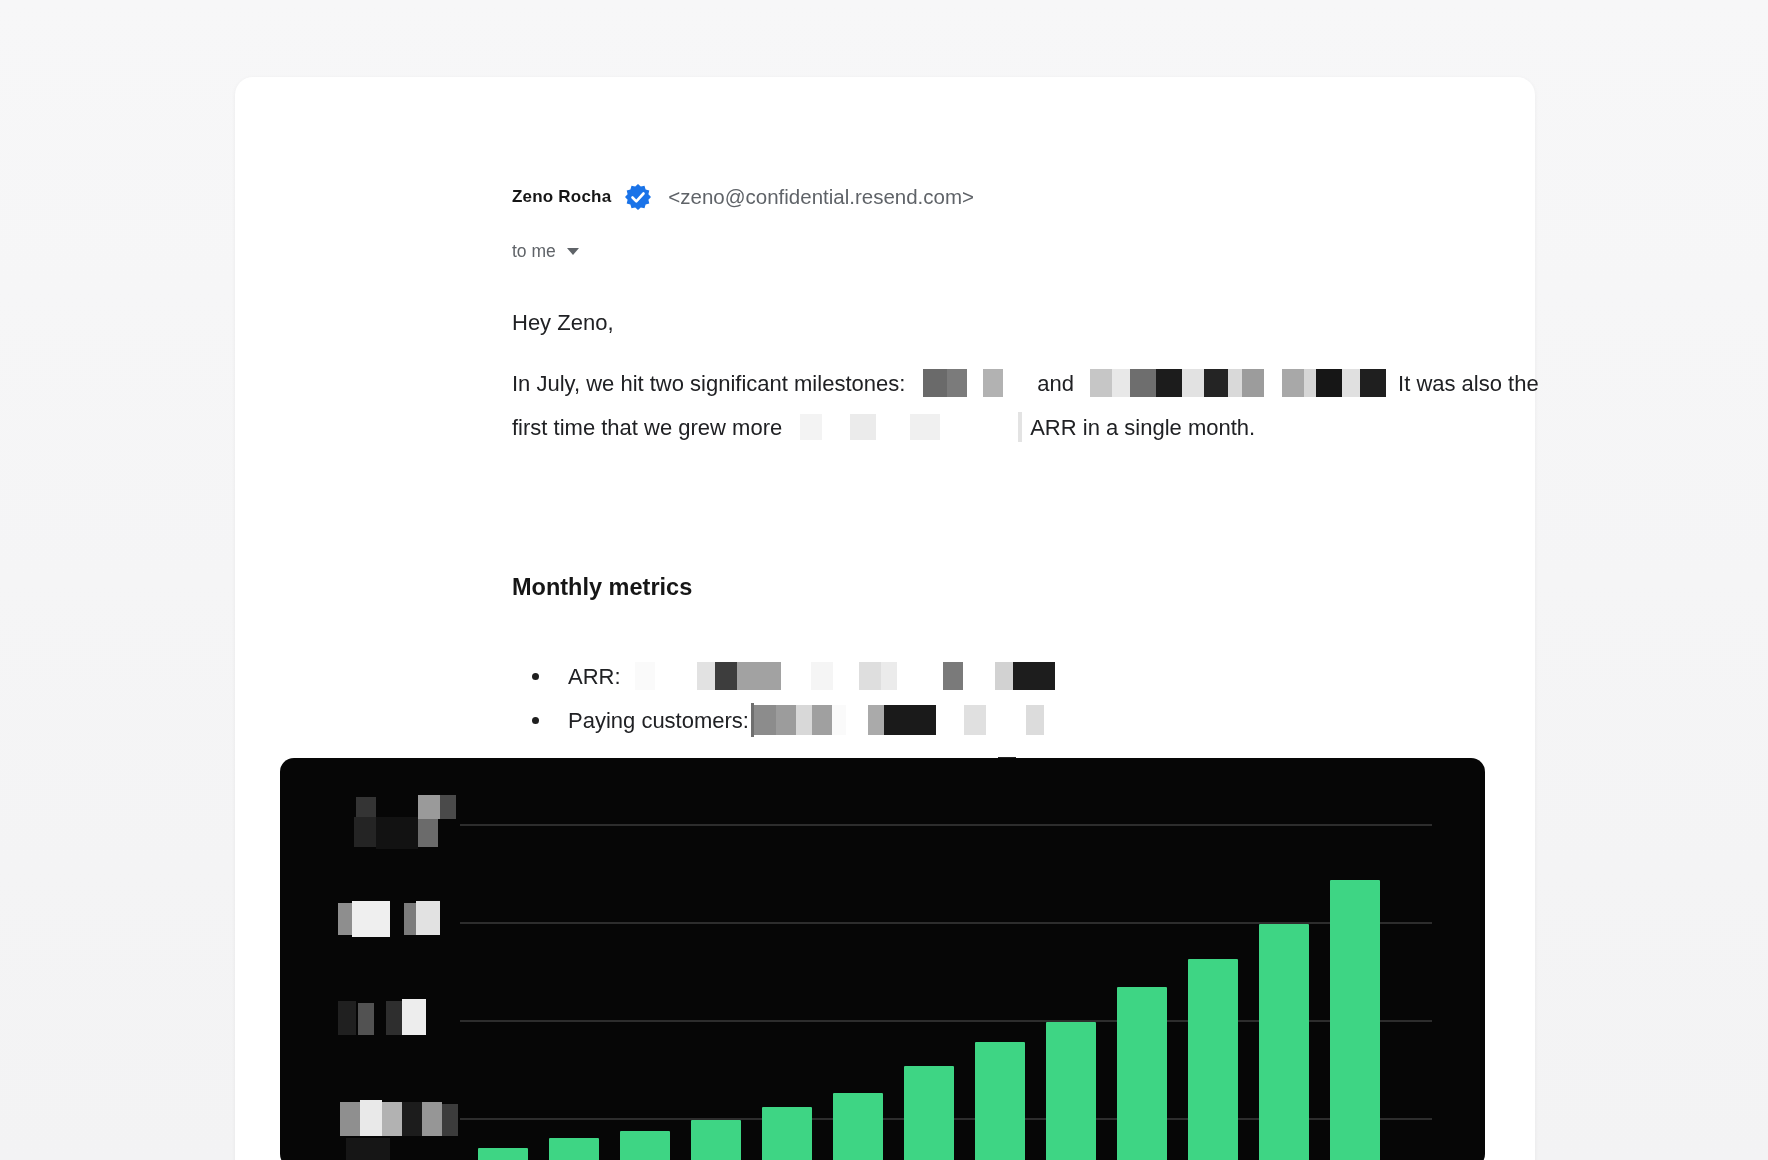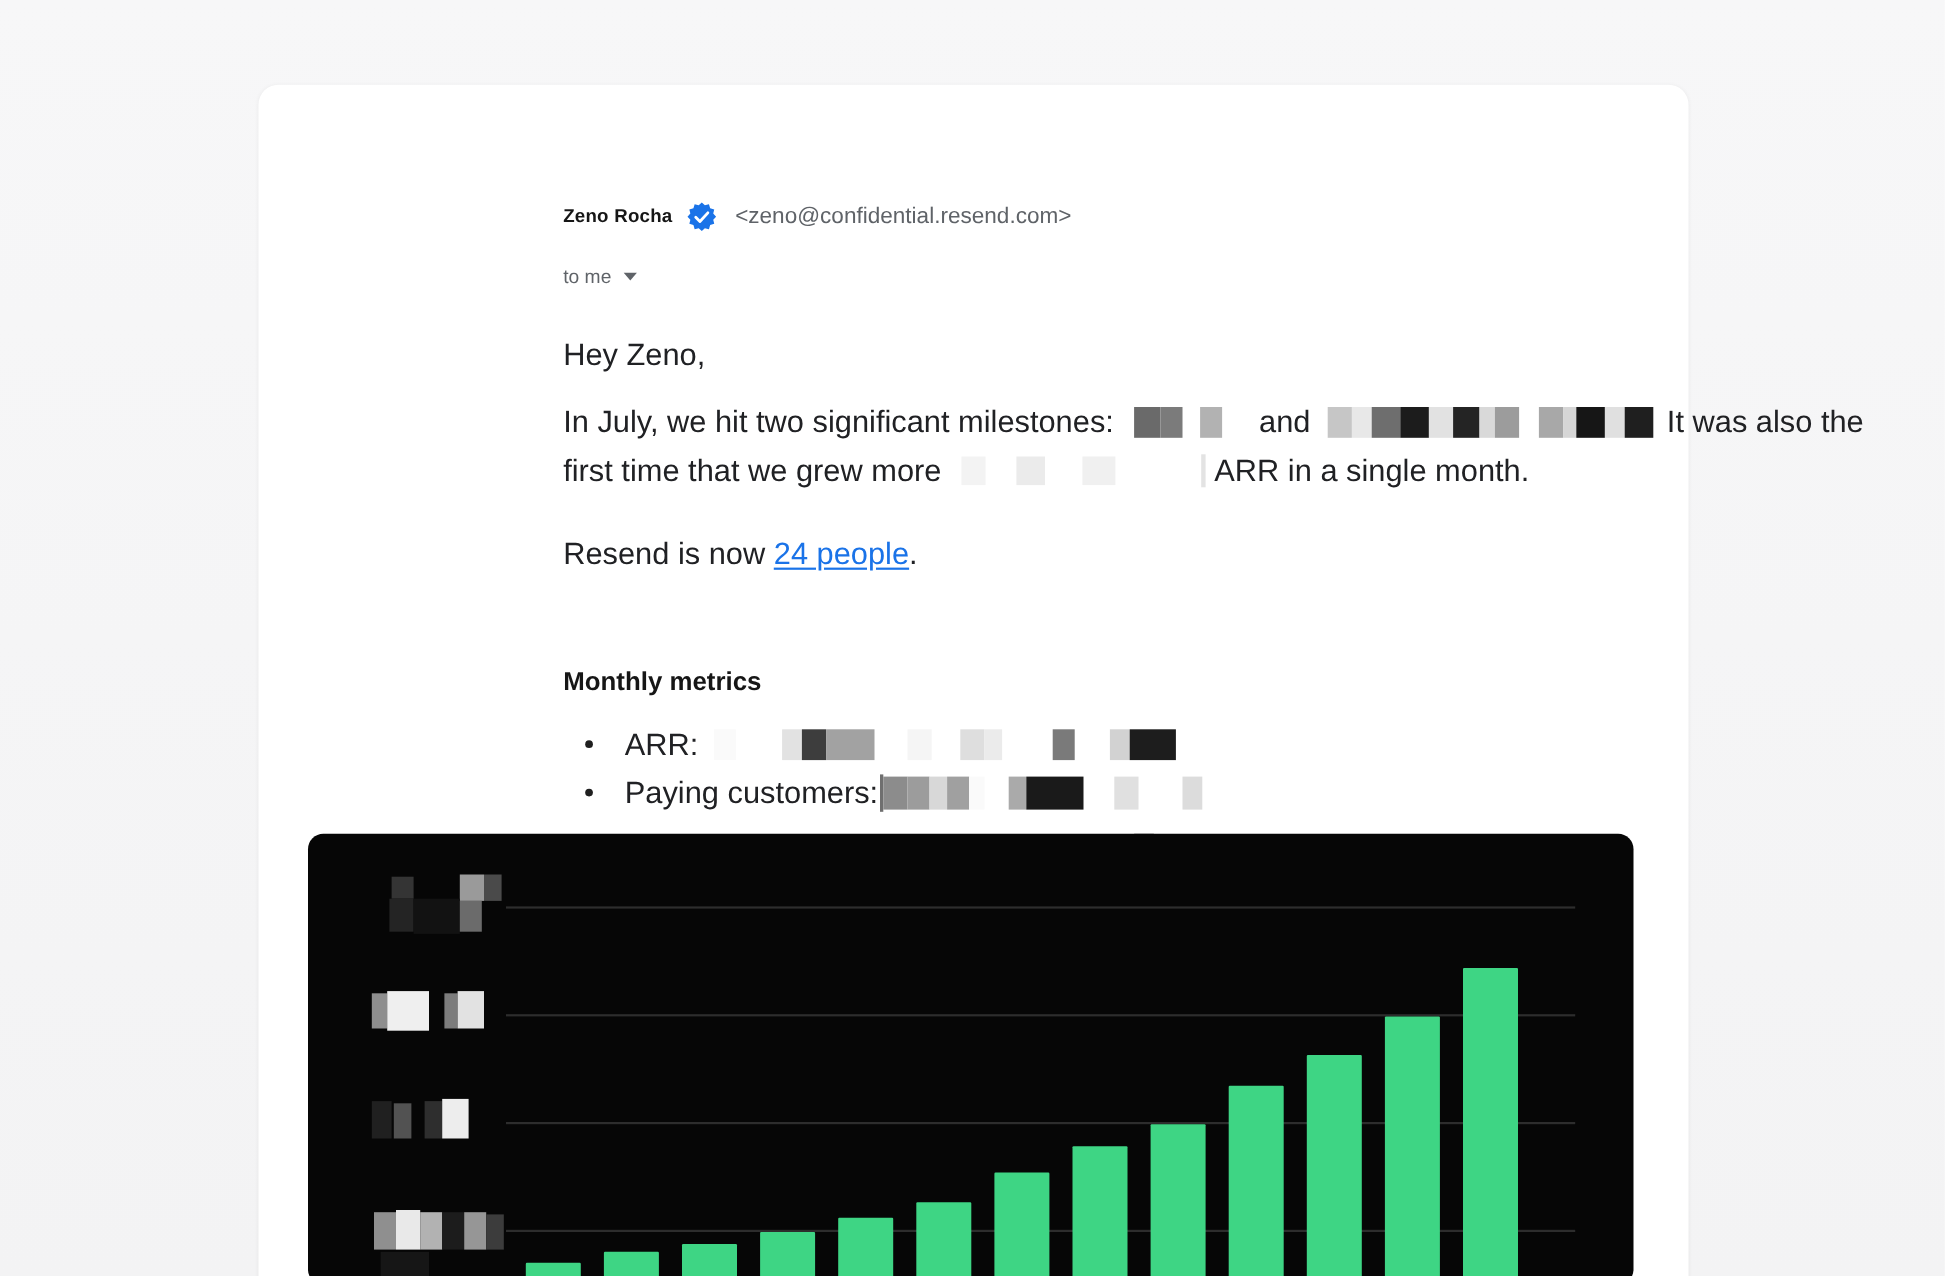--- a/index.html
+++ b/index.html
@@ -18,27 +18,27 @@
   
   .sender-row { position:absolute; left:277px; top:106px; display:flex; align-items:center; }
   .sender-name { font-size:17px; font-weight:bold; color:#161616; letter-spacing:0.2px; }
   .badge { margin-left:13px; width:28px; height:28px; display:inline-block; }
   .sender-email { margin-left:16px; font-size:20.5px; color:#5f6368; }
   .to-row { position:absolute; left:277px; top:164px; display:flex; align-items:center; cursor:pointer; }
   .to-label { font-size:17.5px; color:#5f6368; }
   .caret { margin-left:11px; width:0; height:0; border-left:6px solid transparent;
            border-right:6px solid transparent; border-top:7px solid #5f6368; }
   
-  .btext { font-size:28px; color:#202124; }
+  .btext { font-size:22px; color:#202124; }
   .greeting { position:absolute; left:277px; top:224px; line-height:44px; }
   .para1 { position:absolute; left:277px; top:285px; width:1215px; }
   .pline { height:44px; line-height:44px; white-space:nowrap; }
   .para2 { position:absolute; left:277px; top:405px; line-height:44px; }
   a.plink { color:#1a73e8; text-decoration:underline; text-underline-offset:3px; }
-  .metrics-heading { position:absolute; left:277px; top:520px; font-size:23.5px; font-weight:bold;
+  .metrics-heading { position:absolute; left:277px; top:488px; font-size:23.5px; font-weight:bold;
                      line-height:44px; color:#161616; }
   .bullet-row { position:absolute; left:297px; height:44px; line-height:44px; white-space:nowrap; }
   .bullet-dot { display:inline-block; width:7px; height:7px; border-radius:50%; background:#1f1f1f;
                 vertical-align:middle; margin-right:29px; transform:translateY(-2px); }
   
   .px { display:inline-block; vertical-align:middle; transform:translateY(-2px); }
   .rgroup { display:inline; }
   
   .chart {
     position:absolute; left:280px; top:758px; width:1205px; height:410px;
@@ -73,23 +73,20 @@
 
   <div class="para1">
     <div class="btext pline">
       <span>In July, we hit two significant milestones:</span><span class="rgroup"><span class="px" style="width: 24px; height: 28px; background: rgb(106, 106, 106); margin-left: 18px;"></span><span class="px" style="width: 20px; height: 28px; background: rgb(123, 123, 123);"></span><span class="px" style="width: 20px; height: 28px; background: rgb(178, 178, 178); margin-left: 16px;"></span></span><span style="margin-left:34px">and</span><span class="rgroup"><span class="px" style="width: 22px; height: 28px; background: rgb(198, 198, 198); margin-left: 16px;"></span><span class="px" style="width: 18px; height: 28px; background: rgb(232, 232, 232);"></span><span class="px" style="width: 26px; height: 28px; background: rgb(110, 110, 110);"></span><span class="px" style="width: 26px; height: 28px; background: rgb(28, 28, 28);"></span><span class="px" style="width: 22px; height: 28px; background: rgb(226, 226, 226);"></span><span class="px" style="width: 24px; height: 28px; background: rgb(36, 36, 36);"></span><span class="px" style="width: 14px; height: 28px; background: rgb(217, 217, 217);"></span><span class="px" style="width: 22px; height: 28px; background: rgb(156, 156, 156);"></span><span class="px" style="width: 22px; height: 28px; background: rgb(168, 168, 168); margin-left: 18px;"></span><span class="px" style="width: 12px; height: 28px; background: rgb(214, 214, 214);"></span><span class="px" style="width: 26px; height: 28px; background: rgb(22, 22, 22);"></span><span class="px" style="width: 18px; height: 28px; background: rgb(224, 224, 224);"></span><span class="px" style="width: 26px; height: 28px; background: rgb(31, 31, 31);"></span></span><span style="margin-left:12px">It was also the</span>
     </div>
     <div class="btext pline">
       <span>first time that we grew more</span><span class="rgroup"><span class="px" style="width: 22px; height: 26px; background: rgb(243, 243, 243); margin-left: 18px;"></span><span class="px" style="width: 26px; height: 26px; background: rgb(235, 235, 235); margin-left: 28px;"></span><span class="px" style="width: 30px; height: 26px; background: rgb(240, 240, 240); margin-left: 34px;"></span><span class="px" style="width: 4px; height: 30px; background: rgb(227, 227, 227); margin-left: 78px;"></span></span><span style="margin-left:8px">ARR in a single month.</span>
     </div>
   </div>
 
-  <div class="btext para2">
-    <span>Resend is now </span><a class="plink" href="#">24 people</a><span>.</span>
-  </div>
 
   <div class="metrics-heading">Monthly metrics</div>
 
   <div class="btext bullet-row" style="top:578px">
     <span class="bullet-dot"></span><span>ARR:</span><span class="rgroup"><span class="px" style="width: 20px; height: 28px; background: rgb(250, 250, 250); margin-left: 14px;"></span><span class="px" style="width: 18px; height: 28px; background: rgb(226, 226, 226); margin-left: 42px;"></span><span class="px" style="width: 22px; height: 28px; background: rgb(61, 61, 61);"></span><span class="px" style="width: 44px; height: 28px; background: rgb(162, 162, 162);"></span><span class="px" style="width: 22px; height: 28px; background: rgb(245, 245, 245); margin-left: 30px;"></span><span class="px" style="width: 22px; height: 28px; background: rgb(222, 222, 222); margin-left: 26px;"></span><span class="px" style="width: 16px; height: 28px; background: rgb(235, 235, 235);"></span><span class="px" style="width: 20px; height: 28px; background: rgb(122, 122, 122); margin-left: 46px;"></span><span class="px" style="width: 18px; height: 28px; background: rgb(210, 210, 210); margin-left: 32px;"></span><span class="px" style="width: 42px; height: 28px; background: rgb(29, 29, 29);"></span></span>
   </div>
   <div class="btext bullet-row" style="top:622px">
     <span class="bullet-dot"></span><span>Paying customers:</span><span class="rgroup"><span class="px" style="width: 3px; height: 34px; background: rgb(111, 111, 111); margin-left: 2px;"></span><span class="px" style="width: 22px; height: 30px; background: rgb(140, 140, 140);"></span><span class="px" style="width: 20px; height: 30px; background: rgb(156, 156, 156);"></span><span class="px" style="width: 16px; height: 30px; background: rgb(216, 216, 216);"></span><span class="px" style="width: 20px; height: 30px; background: rgb(160, 160, 160);"></span><span class="px" style="width: 14px; height: 30px; background: rgb(250, 250, 250);"></span><span class="px" style="width: 16px; height: 30px; background: rgb(170, 170, 170); margin-left: 22px;"></span><span class="px" style="width: 52px; height: 30px; background: rgb(26, 26, 26);"></span><span class="px" style="width: 22px; height: 30px; background: rgb(224, 224, 224); margin-left: 28px;"></span><span class="px" style="width: 18px; height: 30px; background: rgb(220, 220, 220); margin-left: 40px;"></span></span>
   </div>
   <div class="btext bullet-row" style="top:674px">

